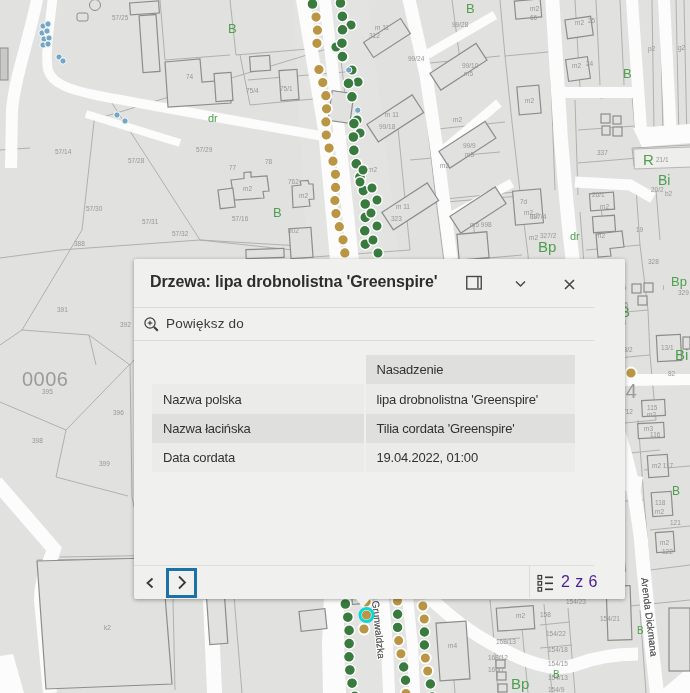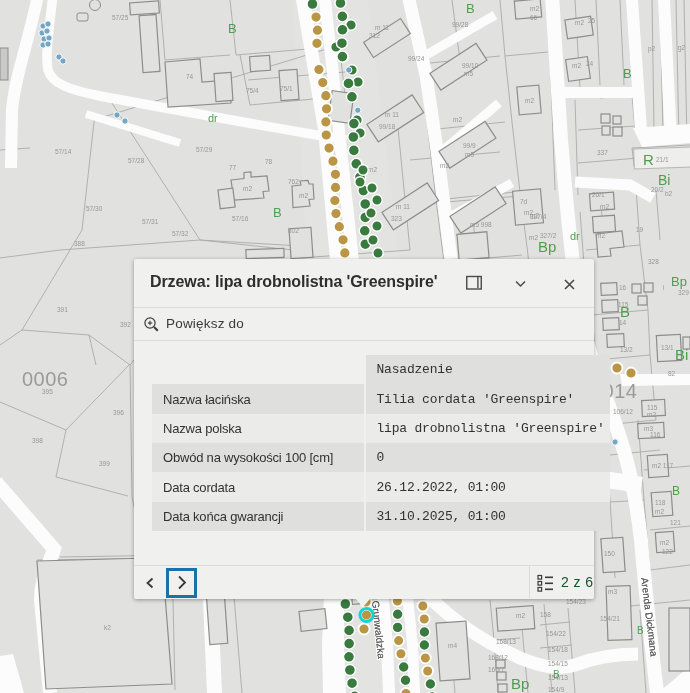--- a/index.html
+++ b/index.html
@@ -1,34 +1,34 @@
 <!DOCTYPE html>
 <html><head>
 <meta charset="utf-8">
 <style>
   html,body{margin:0;padding:0;}
   #stage{position:relative;width:690px;height:693px;overflow:hidden;background:#e1e1e0;font-family:"Liberation Sans",sans-serif;}
   #map{position:absolute;left:0;top:0;}
-  .popup{position:absolute;left:134px;top:259px;width:460px;height:340px;background:#f0f0ef;box-shadow:0 1px 4px rgba(0,0,0,.35);border-radius:2px;}
+  .popup{position:absolute;left:134px;top:259px;width:460px;height:340px;background:#f0f0ef;box-shadow:0 1px 4px rgba(0,0,0,.35);border-radius:2px;padding-left:31px;}
   .ptr{position:absolute;left:222px;top:340px;width:0;height:0;border-left:7px solid transparent;border-right:7px solid transparent;border-top:8px solid #f0f0ef;}
   .title{position:absolute;left:16px;top:14px;font-size:16px;font-weight:bold;color:#2e2e2e;letter-spacing:-0.1px;}
   .hdiv{position:absolute;left:0;top:48px;width:460px;height:1px;background:#dcdcdb;}
   .adiv{position:absolute;left:0;top:81px;width:460px;height:1px;background:#dcdcdb;}
   .action{position:absolute;left:32px;top:50px;height:30px;line-height:30px;font-size:13.5px;letter-spacing:0.2px;color:#3a3a3a;text-align:right;}
   .tbl{position:absolute;left:18px;top:96px;width:423px;}
   .row{position:relative;width:423px;height:29.35px;}
   .lbl{position:absolute;left:0;top:0;width:211.5px;height:100%;}
-  .val{position:absolute;left:213.5px;top:0;width:244px;height:100%;font-family:Liberation Mono, monospace;}
+  .val{position:absolute;left:213.5px;top:0;width:209px;height:100%;}
   .row .txt{position:absolute;left:11px;top:0;height:100%;display:flex;align-items:center;font-size:13px;letter-spacing:-0.2px;color:#323232;white-space:nowrap;}
   .odd .lbl,.odd .val{background:#dfdfde;}
   .even .lbl,.even .val{background:#ebebea;}
   .fdiv{position:absolute;left:0;top:306px;width:460px;height:1px;background:#dedddc;}
   .navbox{position:absolute;left:32px;top:309px;width:25px;height:24px;border:3px solid #1b72a7;background:#f0f0ef;}
   .vsep{position:absolute;left:395px;top:307px;width:1px;height:32px;background:#dcdcdb;}
-  .count{position:absolute;left:427px;top:307px;height:32px;display:flex;align-items:center;font-size:14px;letter-spacing:0.4px;color:#14532d;}
+  .count{position:absolute;left:427px;top:307px;height:32px;display:flex;align-items:center;font-size:16px;letter-spacing:0.4px;color:#4c1d95;}
 </style>
 </head>
 <body>
 <div id="stage">
 <svg id="map" width="690" height="693">
   <rect x="0" y="0" width="690" height="693" fill="#e1e1e0"></rect>
 
   <polygon points="293,0 368,0 452,693 330,693" fill="#e3e3e2"></polygon>
   <rect x="0" y="48" width="8" height="32" fill="#c9c9c7" stroke="#8d8d8c" stroke-width="1"></rect>
   <g fill="none" stroke="#8d8d8c" stroke-width="1">
@@ -485,58 +485,42 @@
     <line x1="11" y1="11" x2="14.8" y2="14.8" stroke="#3a3a3a" stroke-width="2"></line>
   </svg>
   <div class="action">Powiększ do</div>
   <div class="adiv"></div>
   <div class="tbl">
     <div class="row odd">
           <div class="val">
             <div class="txt">Nasadzenie</div>
           </div>
         </div>
+    <div class="row even">
+          <div class="lbl">
+            <div class="txt">Nazwa polska</div>
+          </div>
+          <div class="val">
+            <div class="txt">lipa drobnolistna 'Greenspire'</div>
+          </div>
+        </div>
     <div class="row odd">
           <div class="lbl">
             <div class="txt">Nazwa łacińska</div>
           </div>
           <div class="val">
             <div class="txt">Tilia cordata 'Greenspire'</div>
-          </div>
-        </div>
-    <div class="row even">
-          <div class="lbl">
-            <div class="txt">Nazwa polska</div>
-          </div>
-          <div class="val">
-            <div class="txt">lipa drobnolistna 'Greenspire'</div>
-          </div>
-        </div>
-    <div class="row odd">
-          <div class="lbl">
-            <div class="txt">Obwód na wysokości 100 [cm]</div>
-          </div>
-          <div class="val">
-            <div class="txt">0</div>
           </div>
         </div>
     <div class="row even">
           <div class="lbl">
             <div class="txt">Data cordata</div>
           </div>
           <div class="val">
-            <div class="txt">26.12.2022, 01:00</div>
-          </div>
-        </div>
-    <div class="row odd">
-          <div class="lbl">
-            <div class="txt">Data końca gwarancji</div>
-          </div>
-          <div class="val">
-            <div class="txt">31.10.2025, 01:00</div>
+            <div class="txt">19.04.2022, 01:00</div>
           </div>
         </div>
   </div>
   <div class="fdiv"></div>
   <svg style="position:absolute;left:10px;top:317px" width="12" height="14" viewBox="0 0 12 14">
     <path d="M8.5,2.5 L3.5,7 L8.5,11.5" fill="none" stroke="#3a3a3a" stroke-width="1.8"></path>
   </svg>
   <div class="navbox"></div>
   <svg style="position:absolute;left:40px;top:315px" width="16" height="17" viewBox="0 0 16 17">
     <path d="M5,2.5 L11,8.5 L5,14.5" fill="none" stroke="#3a3a3a" stroke-width="1.8"></path>

